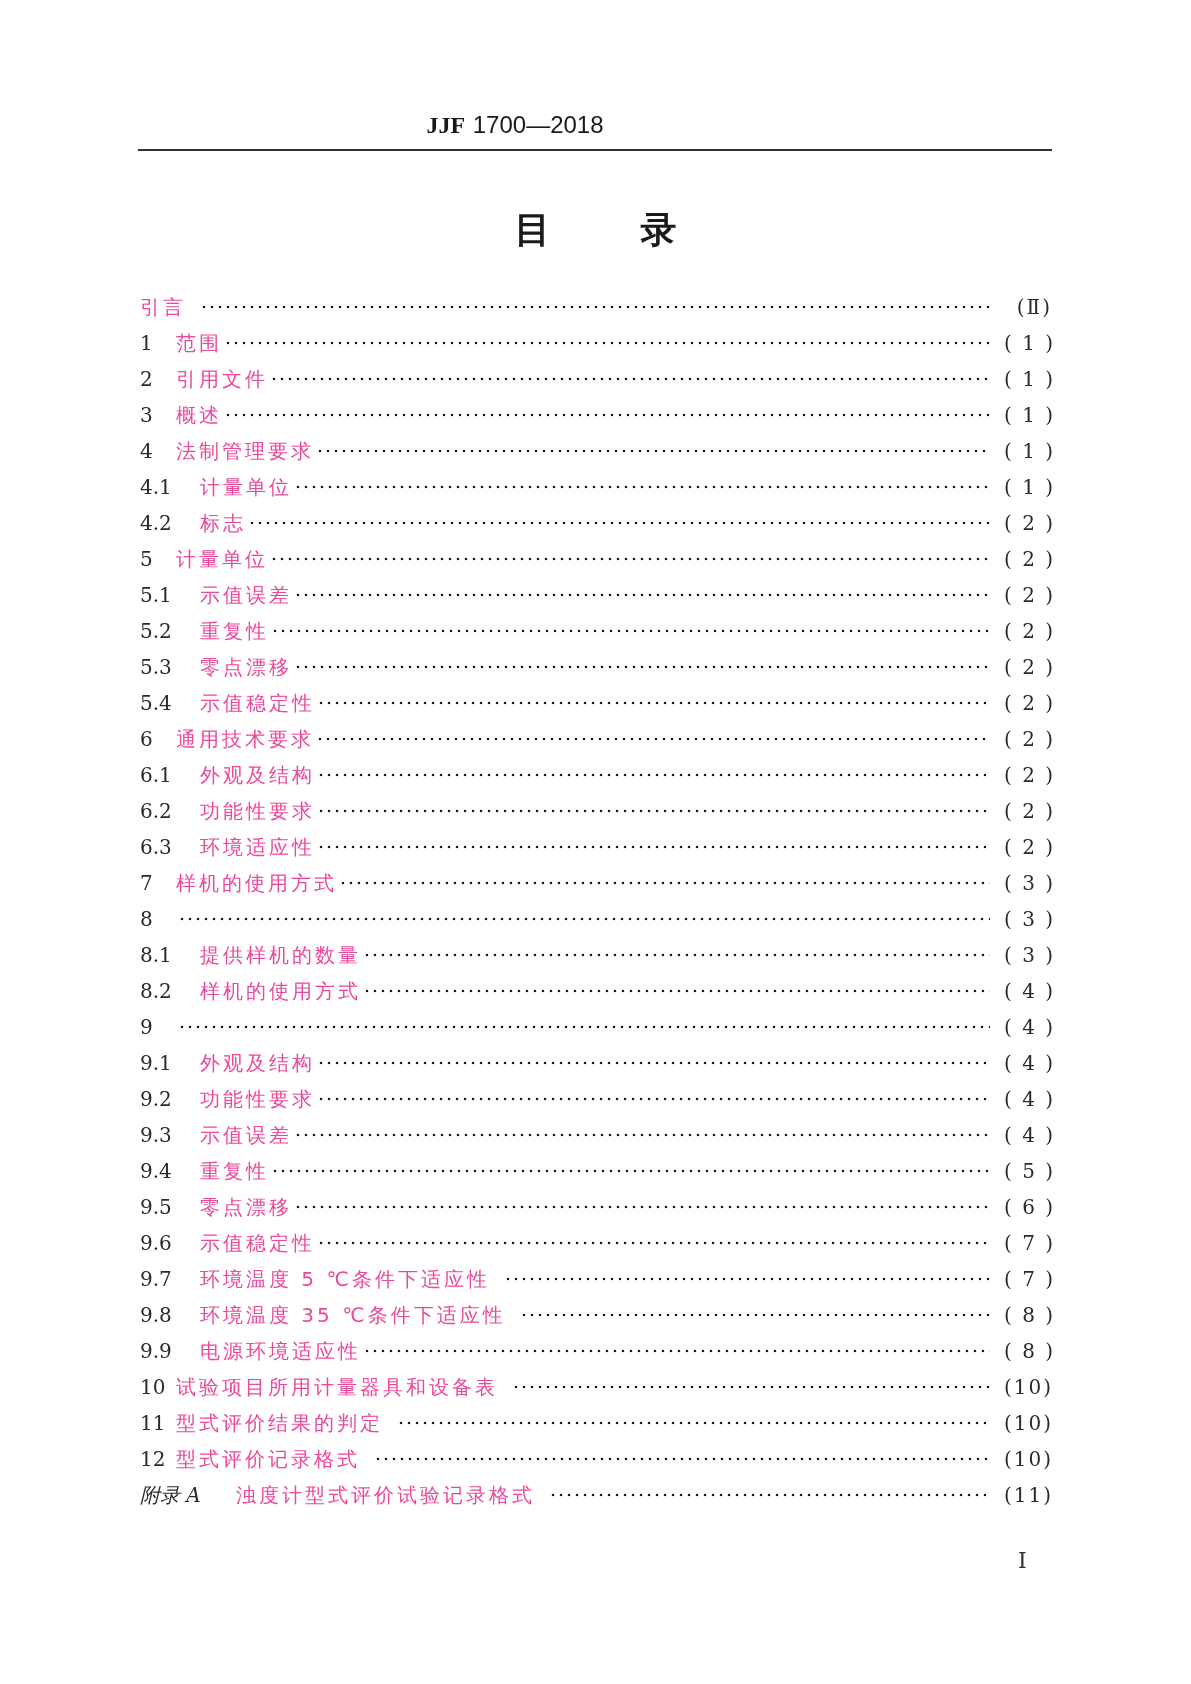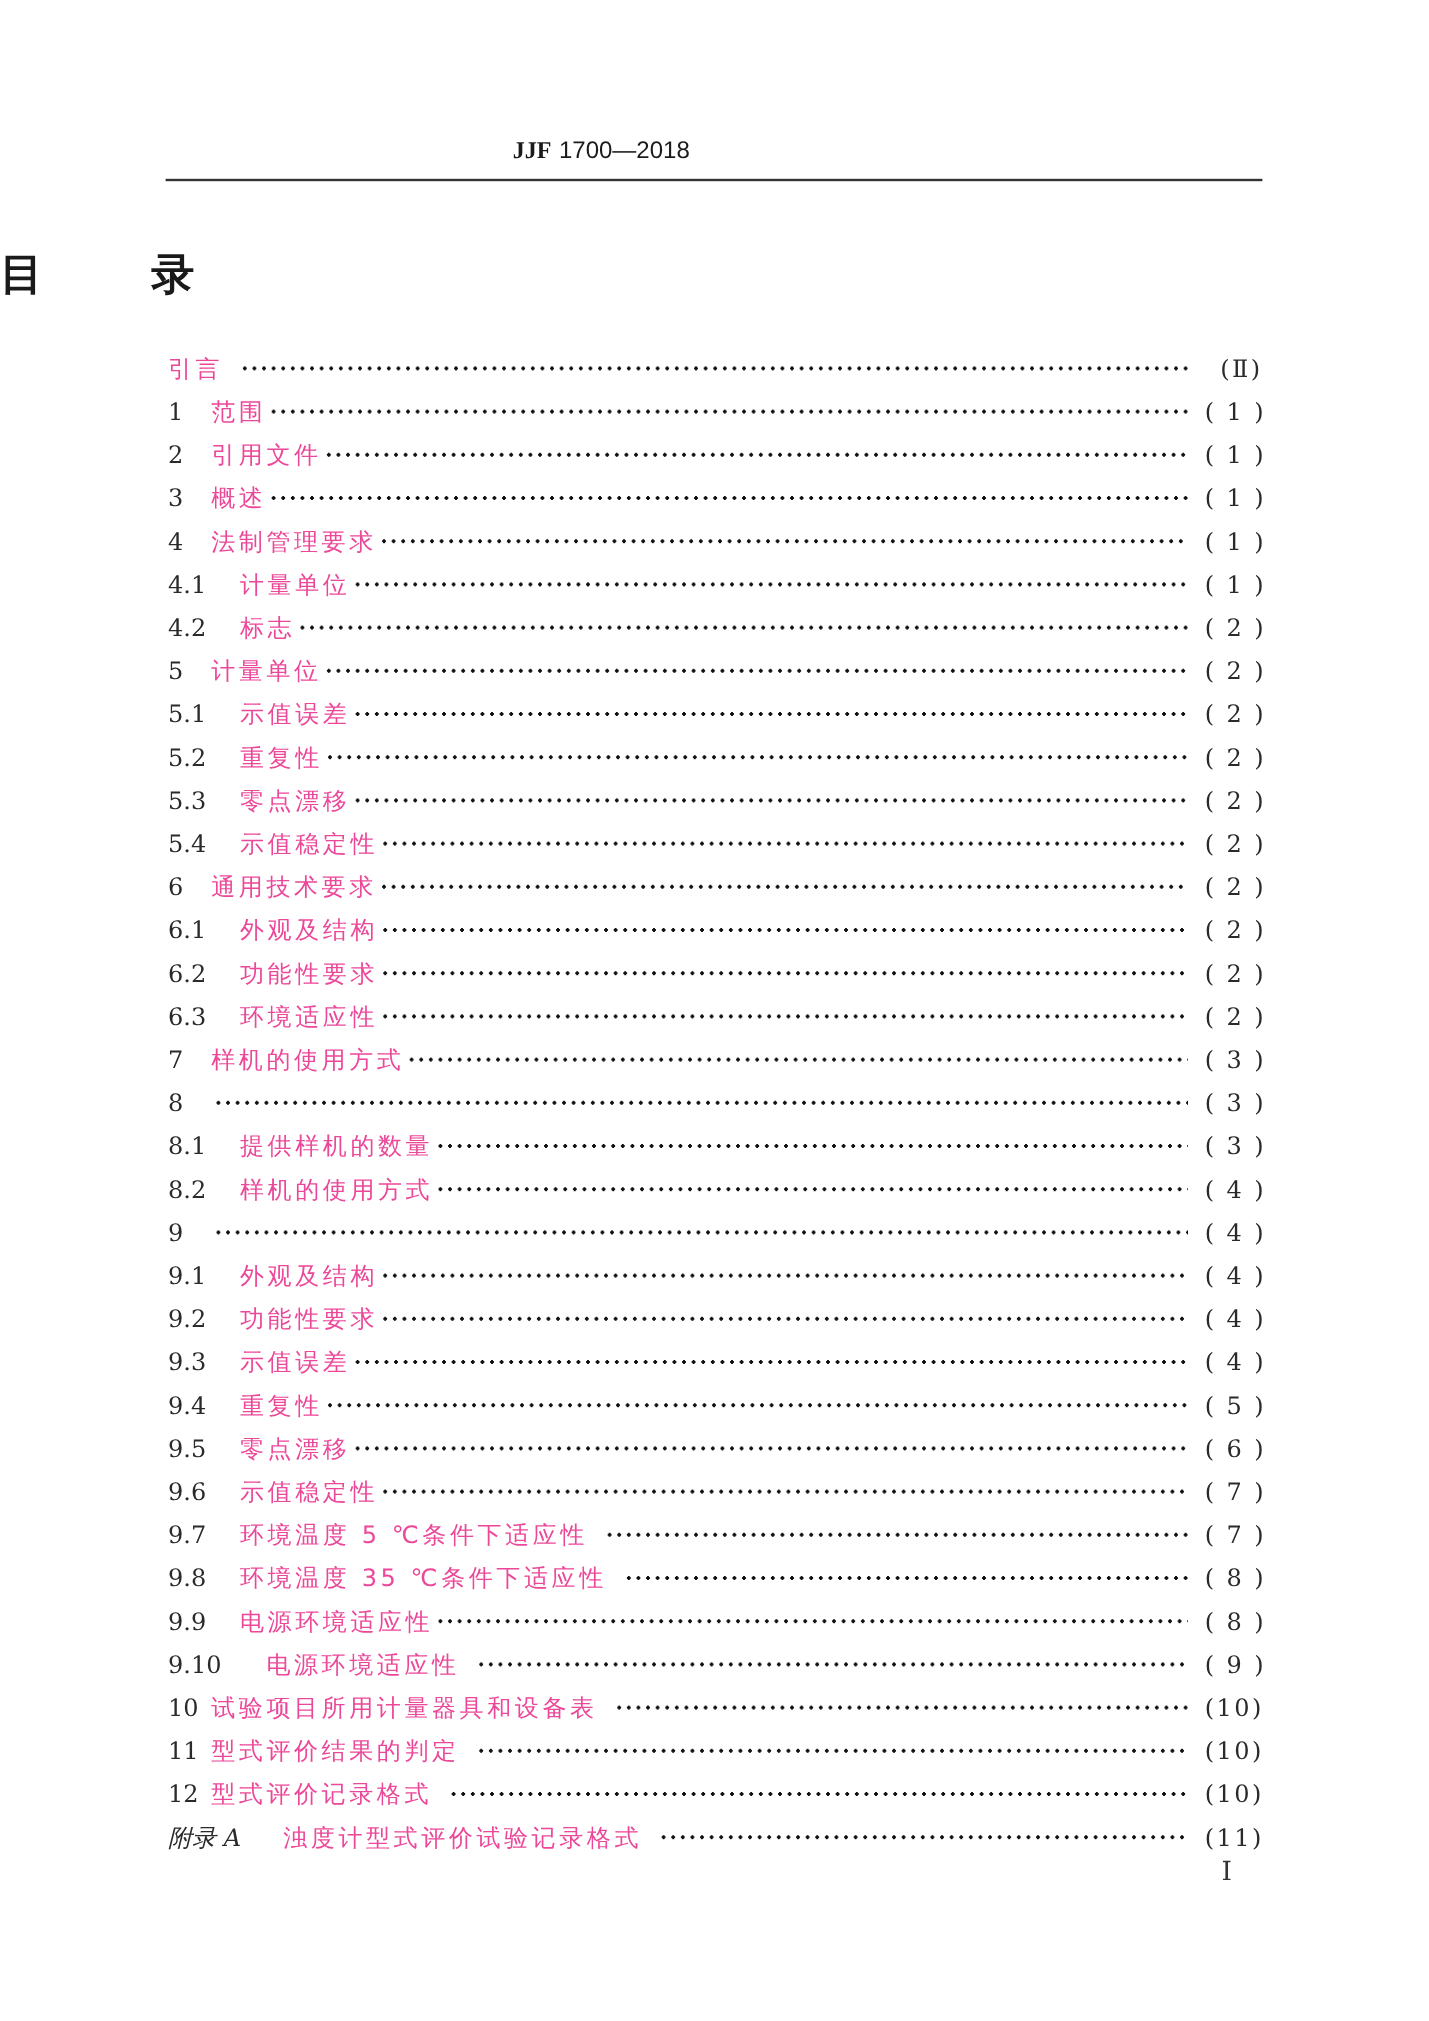--- a/index.html
+++ b/index.html
@@ -10,25 +10,25 @@
     body {
       width: 1191px;
       height: 1684px;
       position: relative;
       overflow: hidden;
       color: #1a1a1a;
       font-family: "DejaVu Serif", "Liberation Serif", serif;
     }
     .header {
       position: absolute;
-      left: 0;
+      left: 14px;
       top: 114px;
       width: 1002px;
       text-align: center;
-      font-size: 20px;
+      font-size: 24px;
       line-height: 22px;
       color: #1a1a1a;
     }
     .header .code {
       font-family: "Liberation Serif", "DejaVu Serif", serif;
       font-weight: bold;
     }
     .header .num {
       font-family: "Liberation Sans", "DejaVu Sans", sans-serif;
     }
@@ -38,20 +38,21 @@
       top: 149px;
       width: 914px;
       height: 2px;
       background: #333333;
     }
     .title {
       position: absolute;
       top: 208px;
       left: 0;
       width: 1191px;
+      text-align: center;
       font-family: "DejaVu Sans", "Liberation Sans", sans-serif;
       font-weight: bold;
       font-size: 36px;
       line-height: 44px;
       letter-spacing: 0;
     }
     .title span {
       display: inline-block;
     }
     .title .gap {
@@ -302,26 +303,20 @@
       <span class="leader spaced"></span>
       <span class="page">( 8 )</span>
     </div>
     <div class="toc-row">
       <span class="num w2">9.9</span>
       <span class="label">电源环境适应性</span>
       <span class="leader"></span>
       <span class="page">( 8 )</span>
     </div>
     <div class="toc-row">
-      <span class="num w3">9.10</span>
-      <span class="label">电源环境适应性</span>
-      <span class="leader spaced"></span>
-      <span class="page">( 9 )</span>
-    </div>
-    <div class="toc-row">
       <span class="num w1">10</span>
       <span class="label">试验项目所用计量器具和设备表</span>
       <span class="leader spaced"></span>
       <span class="page">(10)</span>
     </div>
     <div class="toc-row">
       <span class="num w1">11</span>
       <span class="label">型式评价结果的判定</span>
       <span class="leader spaced"></span>
       <span class="page">(10)</span>

